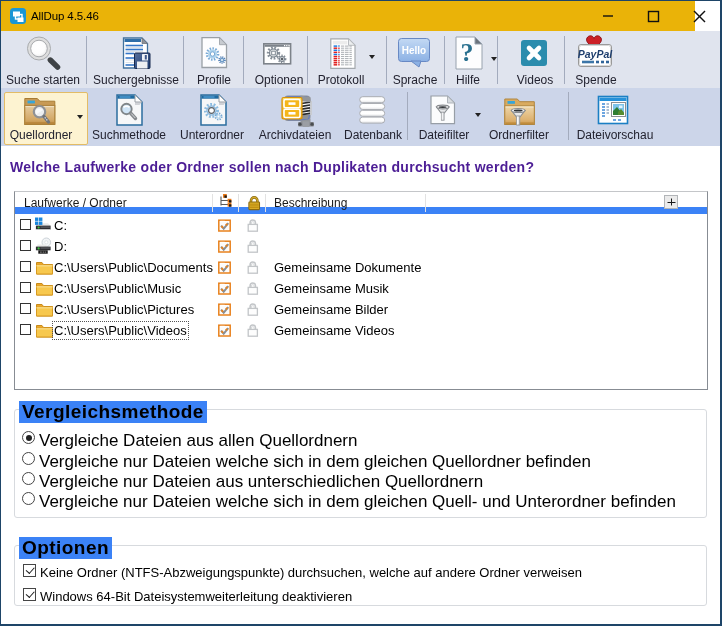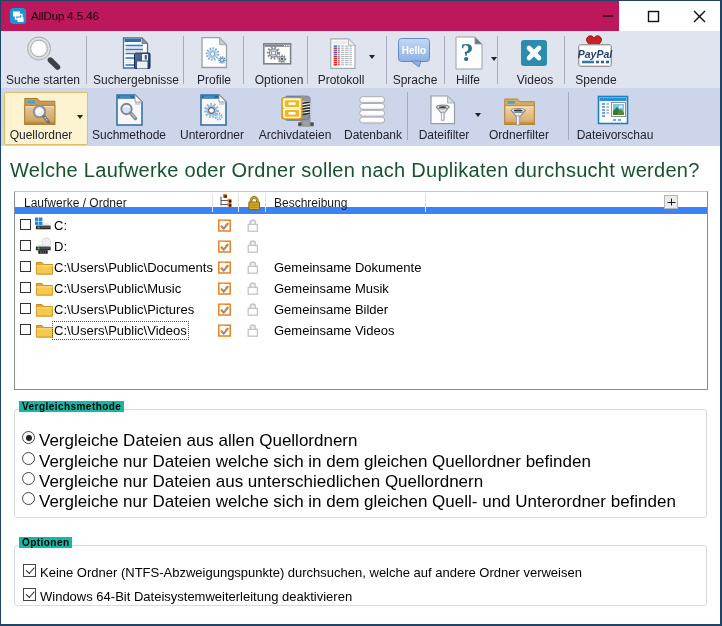--- a/index.html
+++ b/index.html
@@ -1,44 +1,44 @@
 <!DOCTYPE html>
 <html><head><meta charset="utf-8">
 <style>
 * { margin:0; padding:0; box-sizing:border-box; }
 html,body { width:722px; height:626px; overflow:hidden; }
 body { position:relative; font-family:"Liberation Sans",sans-serif; background:#fff; font-size:12px; color:#000; }
 .abs { position:absolute; }
 #frame { position:absolute; left:0; top:0; width:722px; height:626px; border:1px solid #1e4568; border-right-width:2px; border-bottom-width:2px; pointer-events:none; z-index:99; }
 
-#titlebar { position:absolute; left:1px; top:1px; width:618px; height:30px; background:#be185d; }
+#titlebar { position:absolute; left:1px; top:1px; width:694px; height:30px; background:#eab308; }
 #apptitle { position:absolute; left:30px; top:9px; font-size:11.5px; letter-spacing:-0.1px; color:#000; }
 
 #tb1 { position:absolute; left:1px; top:31px; width:719px; height:57px; background:#e0e4ee; }
 
 #tb2 { position:absolute; left:1px; top:88px; width:719px; height:58px; background:#ccd5e9; }
 .sep1 { position:absolute; top:5px; width:1px; height:48px; background:#a3abbd; }
 .sep2 { position:absolute; top:4px; width:1px; height:48px; background:#a3abbd; }
 .tlabel { position:absolute; white-space:nowrap; transform:translateX(-50%); color:#232330; font-size:12px; }
 #tb1 .tlabel { top:42px; }
 #tb2 .tlabel { top:40px; }
 .darrow { position:absolute; width:0; height:0; border-left:4px solid transparent; border-right:4px solid transparent; border-top:4px solid #222; }
 
-#heading { position:absolute; left:10px; top:159px; font-size:20px; letter-spacing:0.28px; font-weight:normal; color:#14532d; }
+#heading { position:absolute; left:10px; top:159px; font-size:14px; letter-spacing:0.28px; font-weight:bold; color:#4c1d95; }
 
 #list { position:absolute; left:14px; top:191px; width:694px; height:199px; border:1px solid #878c93; border-top-color:#c4c6c9; background:#fff; }
 .hsep { position:absolute; top:2px; width:1px; height:18px; background:#e2e2e2; }
 #lheader { position:absolute; left:0; top:0; width:692px; height:22px; border-bottom:7px solid #3b82f6; }
 .lrow { position:absolute; left:0; width:692px; height:21px; }
 .cb { position:absolute; width:11px; height:11px; border:1px solid #333; background:#fff; }
 .rowtext { position:absolute; left:39px; top:3px; color:#000; white-space:nowrap; font-size:13px; }
 .desc { position:absolute; left:259px; top:3px; color:#000; white-space:nowrap; font-size:13px; }
 
 .gbox { position:absolute; border:1px solid #d7dade; border-radius:3px; }
-.glabel { position:absolute; left:4px; top:-9px; background:#14b8a6; padding:0 3px; font-size:10px; font-weight:bold; letter-spacing:0.45px; white-space:nowrap; }
+.glabel { position:absolute; left:4px; top:-9px; background:#3b82f6; padding:0 3px; font-size:19px; font-weight:bold; letter-spacing:0.45px; white-space:nowrap; }
 .radio { position:absolute; left:7px; width:13px; height:13px; border:1px solid #454545; border-radius:50%; background:#fff; }
 .radio.sel::after { content:""; position:absolute; left:2.5px; top:2.5px; width:6px; height:6px; background:#222; border-radius:50%; }
 .rlabel { position:absolute; left:24px; white-space:nowrap; font-size:17px; }
 .ckbx { position:absolute; left:8px; width:13px; height:13px; border:1px solid #454545; background:#fff; }
 .ckbx::after { content:""; position:absolute; left:1.5px; top:2px; width:7px; height:3.5px; border-left:1.6px solid #1a1a1a; border-bottom:1.6px solid #1a1a1a; transform:rotate(-48deg); }
 .clabel { position:absolute; left:25px; white-space:nowrap; font-size:13px; }
 svg { position:absolute; overflow:visible; }
 </style></head>
 <body>
 <div id="titlebar">

